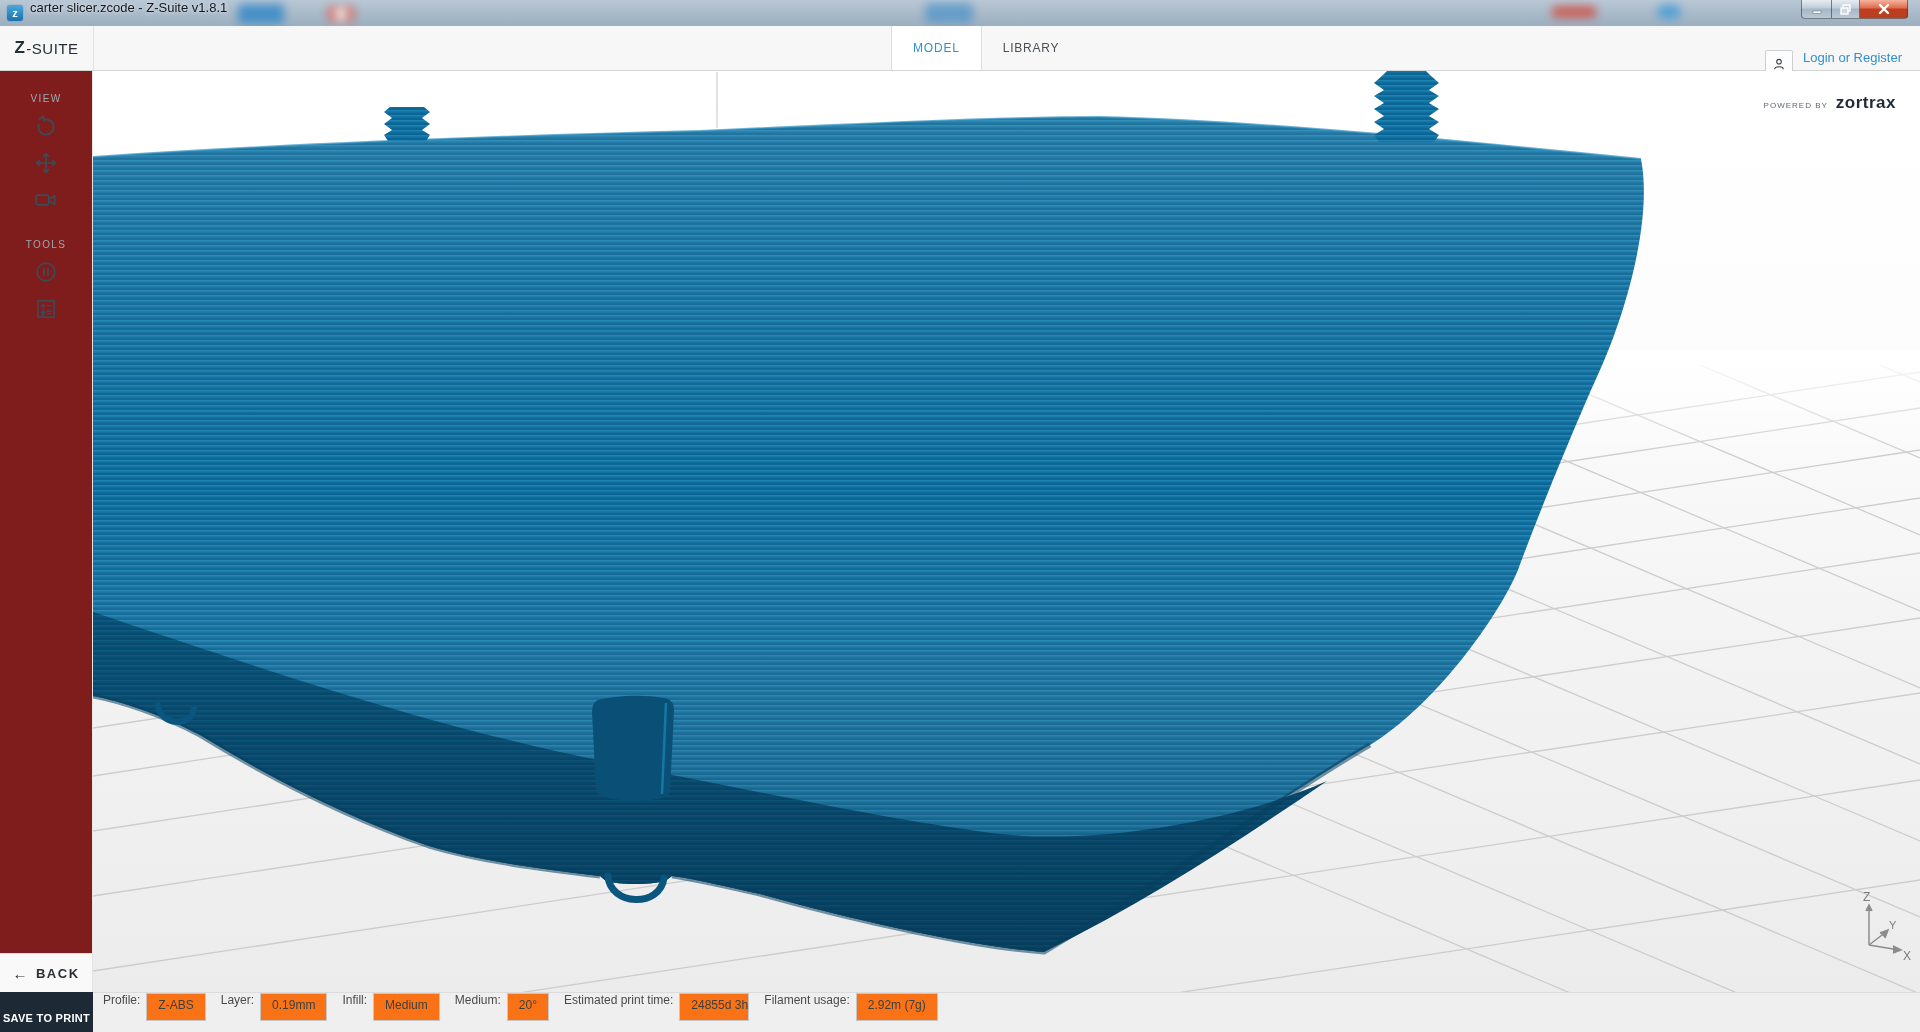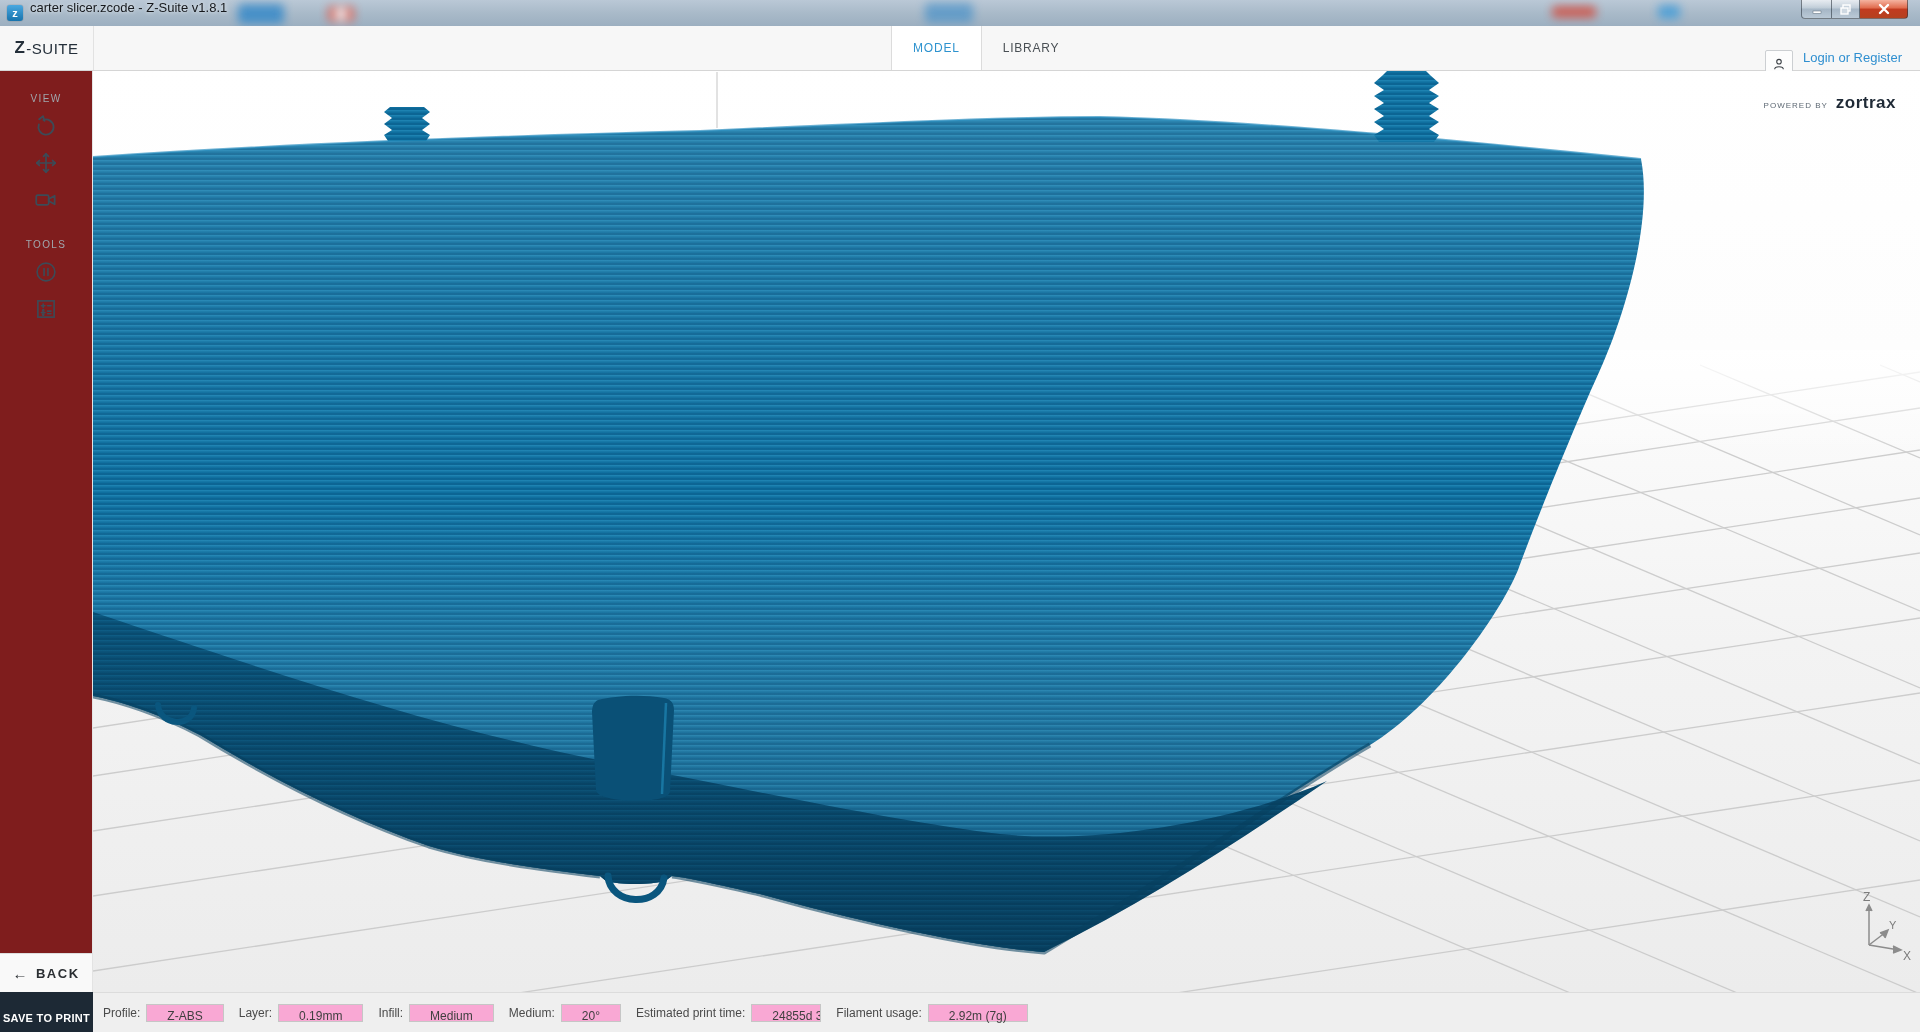--- a/index.html
+++ b/index.html
@@ -66,24 +66,24 @@
   
   .back-row{position:absolute;left:0;top:953px;width:93px;height:39px;background:#f9f9f9;
     border-top:1px solid #ddd;border-right:1px solid #e3e3e3;box-sizing:border-box;
     display:flex;align-items:center;justify-content:center;cursor:pointer;
     font-size:13px;font-weight:bold;letter-spacing:1.5px;color:#2b2f33;}
   .back-row .arr{margin-right:7px;font-weight:normal;font-size:15px;}
   .save-btn{position:absolute;left:0;top:992px;width:93px;height:52px;background:#1d2935;color:#fff;
     display:flex;align-items:center;justify-content:center;font-size:11px;font-weight:bold;
     letter-spacing:.3px;cursor:pointer;white-space:nowrap;}
   .statusbar{position:absolute;left:93px;top:992px;width:1827px;height:40px;background:#efefef;
-    border-top:1px solid #dcdcdc;box-sizing:border-box;display:flex;align-items:center;padding-left:10px;}
+    border-top:1px solid #dcdcdc;box-sizing:border-box;display:flex;padding-left:10px;}
   .f-label{font-size:12px;color:#4a4a4a;margin-right:6px;white-space:nowrap;}
-  .f-value{font-size:12px;color:#3f3f3f;background:#f9a8d4;border:1px solid #c6c6c6;
-    height:18px;line-height:22px;padding:0 20px;margin-right:15px;box-sizing:border-box;white-space:nowrap;}
+  .f-value{font-size:12px;color:#3f3f3f;background:#f97316;border:1px solid #c6c6c6;
+    height:28px;line-height:22px;padding:0 11px;margin-right:15px;box-sizing:border-box;white-space:nowrap;}
   .f-value.clip{width:70px;overflow:hidden;padding-right:0;}
 </style>
 </head>
 <body>
 
 <div class="screen">
 
   <div class="titlebar">
     <div class="blob b1"></div>
     <div class="blob b2"></div>

